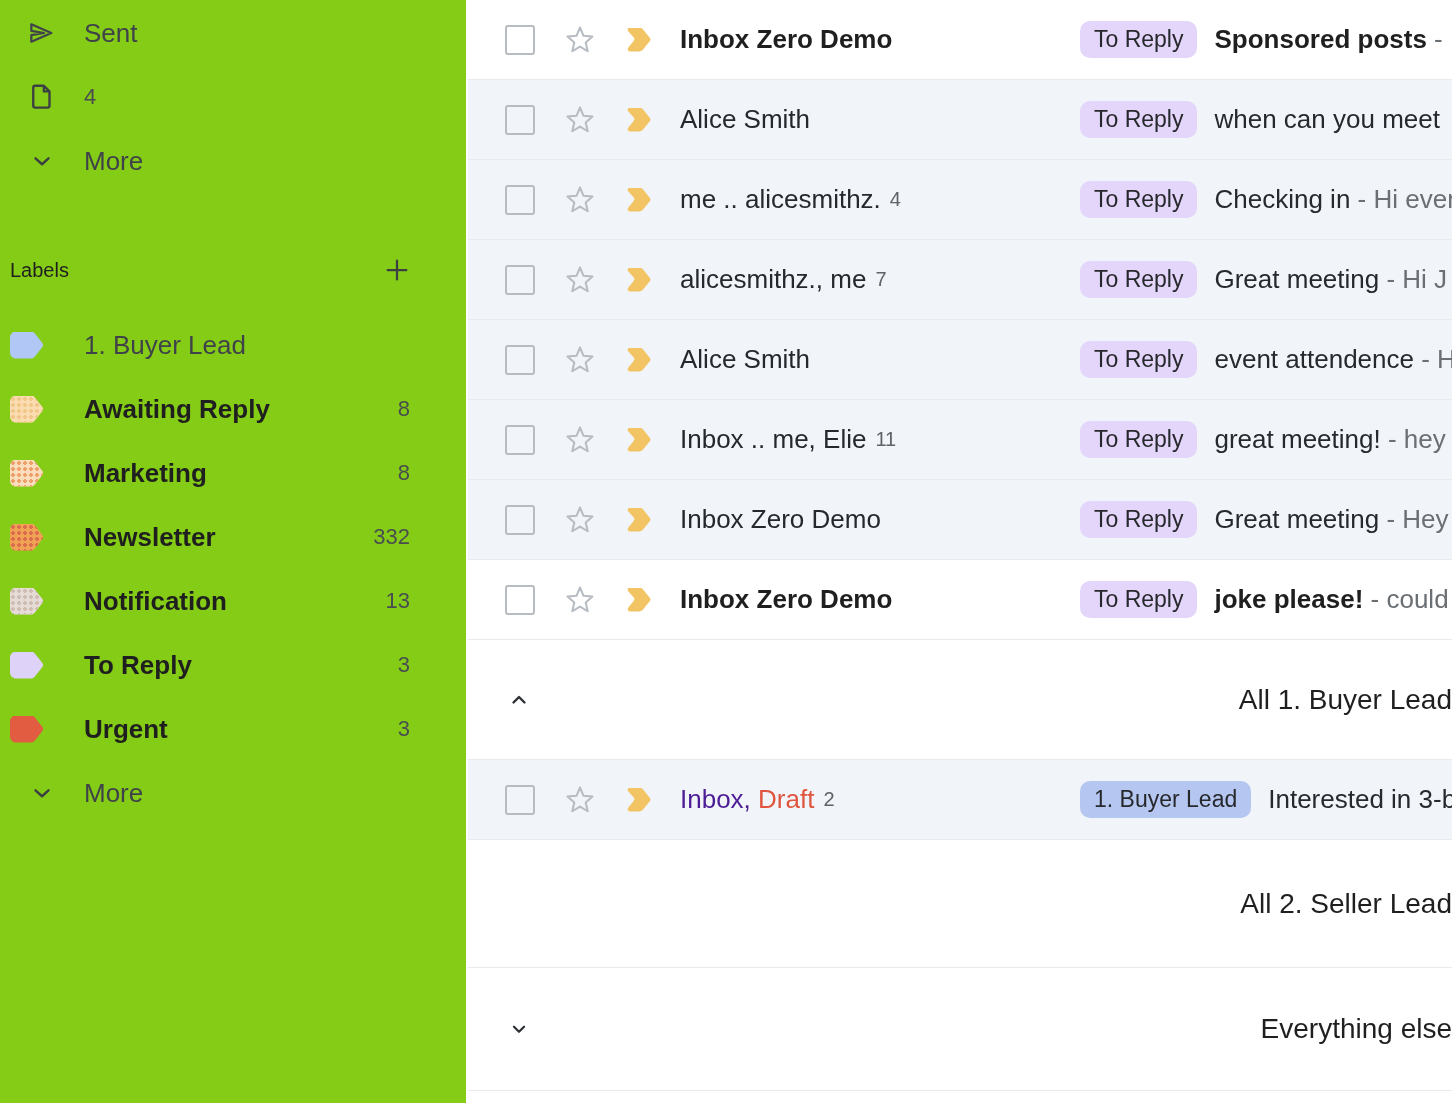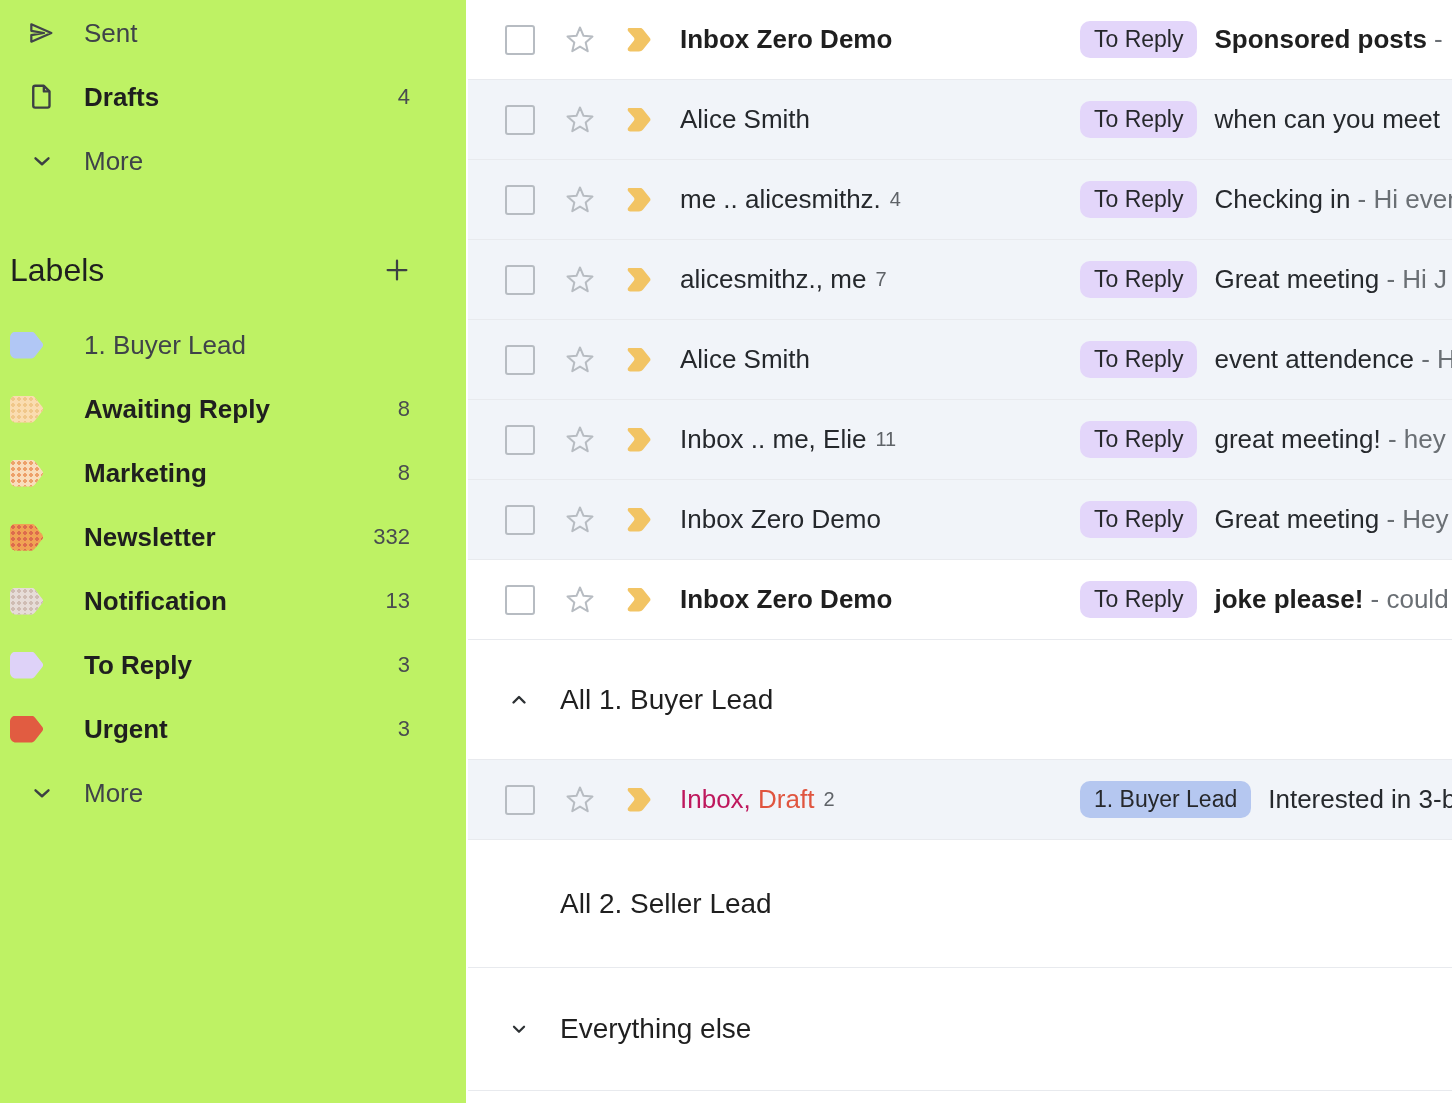--- a/index.html
+++ b/index.html
@@ -1,28 +1,28 @@
 <!DOCTYPE html>
 <html><head>
 <meta charset="utf-8">
 <style>
   html,body{margin:0;padding:0;}
   body{
     width:1452px;height:1103px;overflow:hidden;background:#ffffff;
     font-family:"Liberation Sans", sans-serif;color:#1f1f1f;display:flex;
   }
   
-  .sidebar{width:466px;flex-shrink:0;background:#bef264;padding-top:1px;box-sizing:border-box;}
+  .sidebar{width:466px;flex-shrink:0;background:#84cc16;padding-top:1px;box-sizing:border-box;}
   .side-item{height:64px;display:flex;align-items:center;padding-right:56px;font-size:26px;color:#3f4349;cursor:pointer;}
   .side-item .ic{width:84px;display:flex;justify-content:center;align-items:center;flex-shrink:0;}
   .side-item .lbl{flex:1;white-space:nowrap;overflow:hidden;}
   .side-item.bold .lbl{font-weight:700;color:#1f1f1f;}
   .cnt{font-size:22px;color:#494c50;}
   .labels-head{height:48px;margin-top:53px;display:flex;align-items:center;justify-content:space-between;padding:0 54px 0 10px;}
-  .labels-title{font-size:32px;color:#1f1f1f;}
+  .labels-title{font-size:20px;color:#1f1f1f;}
   .labels-list{margin-top:19px;}
   .chip-wrap{width:84px;display:flex;justify-content:flex-start;padding-left:10px;box-sizing:border-box;flex-shrink:0;}
   .chip{width:34px;height:27px;background-color:var(--chip,#ccc);
     clip-path:path("M0 6 C0 2.7 2.7 0 6 0 L20.5 0 C22.3 0 24 0.85 25.1 2.3 L32.4 11.6 C33.3 12.7 33.3 14.3 32.4 15.4 L25.1 24.7 C24 26.15 22.3 27 20.5 27 L6 27 C2.7 27 0 24.3 0 21 Z");}
   .chip.dotted{background-image:radial-gradient(var(--dot,#999) 1.6px, transparent 1.9px);background-size:6px 6px;}
   
   .main{flex:1;margin-left:2px;overflow:hidden;background:#ffffff;}
   .row{height:80px;box-sizing:border-box;display:flex;align-items:center;border-bottom:1px solid #e8eaee;padding-left:37px;background:#f1f4f9;cursor:pointer;}
   .row.unread{background:#ffffff;}
   .checkbox{width:26px;height:26px;border:2px solid #b7bcc2;border-radius:3px;flex-shrink:0;}
@@ -30,22 +30,22 @@
   .marker{width:30px;height:24px;margin-left:30px;flex-shrink:0;background:#f2c464;
     clip-path:path("M5 0 H14 C15.6 0 17.1 0.75 18.1 2 L24.9 10.4 C25.65 11.35 25.65 12.65 24.9 13.6 L18.1 22 C17.1 23.25 15.6 24 14 24 H5 C3.1 24 2 21.8 3.2 20.3 L8.8 13.3 C9.55 12.35 9.55 11.05 8.8 10.1 L3.2 3.7 C2 2.2 3.1 0 5 0 Z");}
   .sender{width:400px;flex-shrink:0;margin-left:25px;display:flex;align-items:center;white-space:nowrap;overflow:hidden;font-size:26px;color:#25282c;}
   .row.unread .sender{font-weight:700;color:#1f1f1f;}
   .tc{font-size:20px;color:#5f6368;margin-left:9px;font-weight:400;}
   .badge{flex-shrink:0;font-size:23px;line-height:1;padding:7px 14px;border-radius:10px;color:#26282b;margin-right:17px;white-space:nowrap;}
   .subject{flex:1;white-space:nowrap;overflow:hidden;font-size:26px;color:#26292d;}
   .row.unread .subject .subj{font-weight:700;color:#1f1f1f;}
   .subject .snip,.subject .sep{color:#6a6f74;font-weight:400;}
   .draft-name{color:#e0553f;}
-  .sender .dark{color:#be185d;}
-  .section{box-sizing:border-box;display:flex;align-items:center;border-bottom:1px solid #e8eaee;padding-left:39px;background:#fff;cursor:pointer;}
+  .sender .dark{color:#4c1d95;}
+  .section{box-sizing:border-box;display:flex;align-items:center;border-bottom:1px solid #e8eaee;padding-left:39px;background:#fff;cursor:pointer;justify-content:space-between;}
   .section .chev{width:24px;display:flex;justify-content:center;flex-shrink:0;}
   .section .stitle{margin-left:29px;font-size:28px;font-weight:500;color:#1f1f1f;white-space:nowrap;}
   .s1{height:120px;} .s2{height:128px;} .s3{height:123px;}
   svg{display:block;}
 </style>
 </head>
 <body>
 
 <aside class="sidebar">
   <div class="side-item">
@@ -56,21 +56,20 @@
     </span>
     <span class="lbl">Sent</span>
   </div>
   <div class="side-item bold">
     <span class="ic">
       <svg width="30" height="30" viewBox="0 0 24 24" fill="none" stroke="#3c4043" stroke-width="1.9" stroke-linejoin="round">
           <path d="M6.5 3 H13.5 L18 7.5 V19 a1.5 1.5 0 0 1 -1.5 1.5 H6.5 A1.5 1.5 0 0 1 5 19 V4.5 A1.5 1.5 0 0 1 6.5 3 Z"></path>
           <path d="M13.5 3 v4.5 H18"></path>
         </svg>
     </span>
-    <span class="lbl">Drafts</span>
     <span class="cnt">4</span>
   </div>
   <div class="side-item">
     <span class="ic">
       <svg width="26" height="26" viewBox="0 0 24 24" fill="none" stroke="#3c4043" stroke-width="2.2" stroke-linecap="round" stroke-linejoin="round">
           <path d="M6 9.5 12 15 18 9.5"></path>
         </svg>
     </span>
     <span class="lbl">More</span>
   </div>

